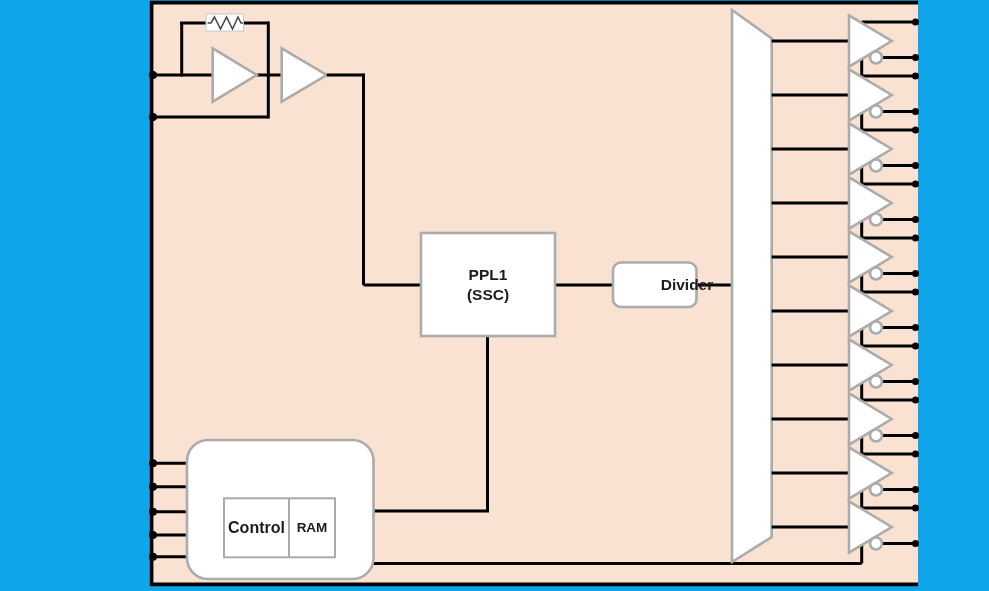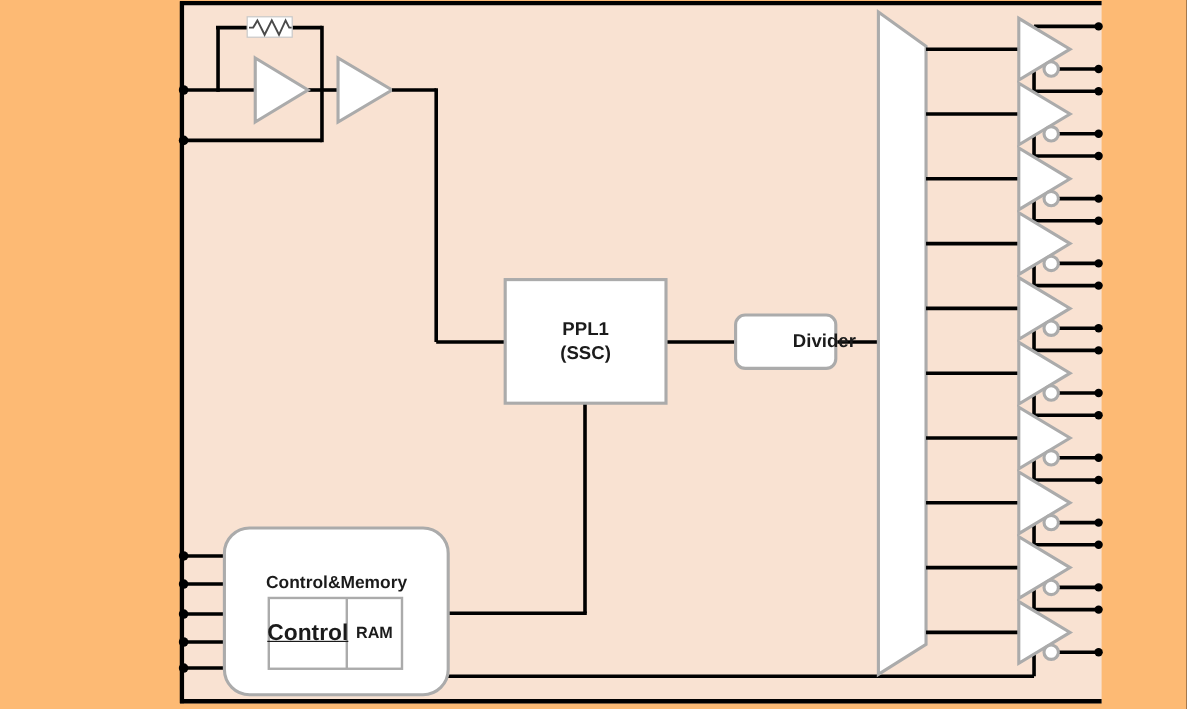--- a/index.html
+++ b/index.html
@@ -1,28 +1,28 @@
 <!DOCTYPE html>
 <html><head>
 <meta charset="utf-8">
 <style>
   html,body{margin:0;padding:0;background:#000;}
-  .stage{position:relative;width:989px;height:591px;background:#fdba74;overflow:hidden;
+  .stage{position:relative;width:989px;height:591px;background:#0ea5e9;overflow:hidden;
          font-family:"Liberation Sans",sans-serif;}
   .stage svg{position:absolute;left:0;top:0;}
   .w{stroke:#000;stroke-width:3;fill:none;}
   .border{stroke:#000;stroke-width:3.6;fill:none;}
   .shape{fill:#fff;stroke:#ababab;stroke-width:2.6;}
   .lbl{position:absolute;font-weight:700;color:#1b1b1b;display:flex;
        align-items:center;justify-content:center;text-align:center;}
   .pll-lbl{left:421px;top:233px;width:134px;height:103px;flex-direction:column;
            font-size:15.5px;line-height:20px;}
   .div-lbl{left:613px;top:262px;width:84px;height:45px;font-size:15.5px;margin-left:32px;}
   .cm-title{left:187px;top:476px;width:187px;height:20px;font-size:14.5px;}
-  .ctrl-lbl{left:224px;top:498px;width:65px;height:59px;font-size:19px;text-decoration:underline;}
+  .ctrl-lbl{left:224px;top:498px;width:65px;height:59px;font-size:16px;}
   .ram-lbl{left:289px;top:498px;width:46px;height:59px;font-size:13.5px;text-align:right;}
 </style>
 </head>
 <body>
 
 <div class="stage">
   <svg width="989" height="591" viewBox="0 0 989 591">
 
     <rect x="150" y="1" width="768" height="585" fill="#f9e2d2"></rect>
     <line x1="150" y1="2.6" x2="918" y2="2.6" class="border"></line>
@@ -182,16 +182,15 @@
       <rect x="224" y="498.3" width="111" height="59" fill="#fff" stroke="#ababab" stroke-width="2"></rect>
       <line x1="289" y1="498.3" x2="289" y2="557.3" stroke="#ababab" stroke-width="2"></line>
     </g>
   </svg>
 
   <div class="lbl pll-lbl">
     <div>PPL1</div>
     <div>(SSC)</div>
   </div>
   <div class="lbl div-lbl">Divider</div>
-  <div class="lbl cm-title">Control&amp;Memory</div>
   <div class="lbl ctrl-lbl">Control</div>
   <div class="lbl ram-lbl">RAM</div>
 </div>
 
 </body></html>

